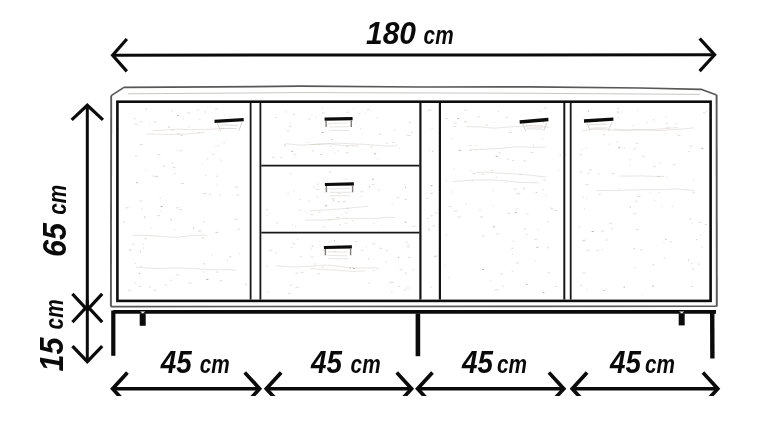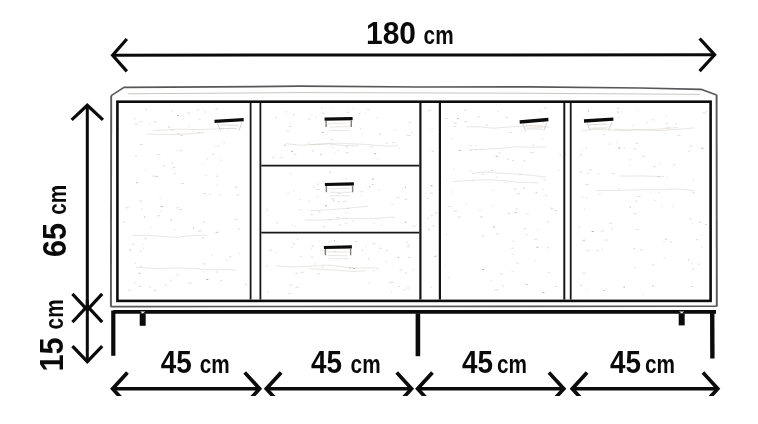--- a/index.html
+++ b/index.html
@@ -1,17 +1,17 @@
 <!DOCTYPE html>
 <html><head>
 <meta charset="utf-8">
 <title>Sideboard dimensions</title>
 <style>
   html,body { margin:0; padding:0; background:#ffffff; }
-  #stage { position:relative; width:758px; height:396px; background:#8b5cf6; overflow:hidden; }
+  #stage { position:relative; width:758px; height:396px; background:#8b5cf6; overflow:hidden;font-style:italic; }
   svg { display:block; }
 </style>
 </head>
 <body>
 
 <div id="stage">
 <svg width="758" height="424" viewBox="0 0 758 424">
 
 <rect x="0" y="0" width="758" height="424" fill="#ffffff"></rect>
 

